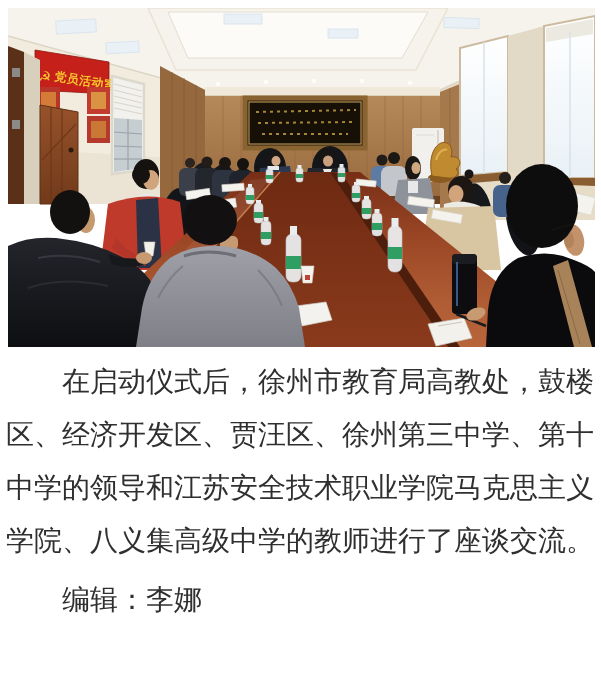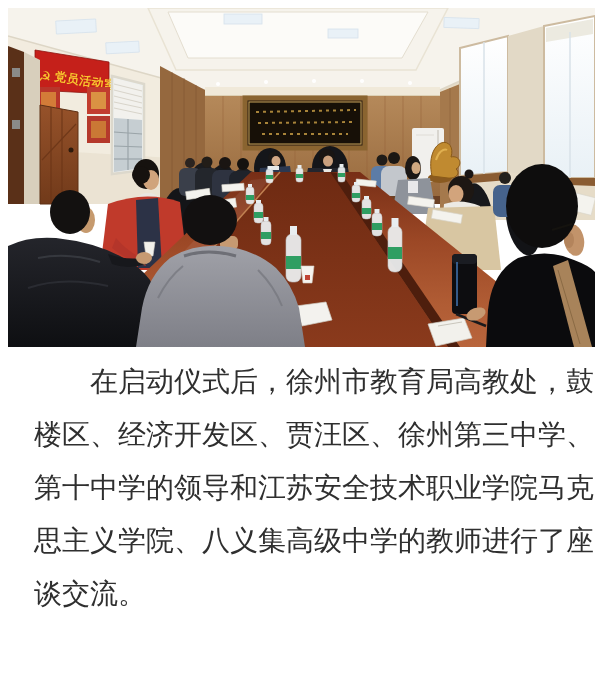--- a/index.html
+++ b/index.html
@@ -4,21 +4,21 @@
 <style>
   html,body{margin:0;padding:0;}
   body{
     width:601px;
     background:#ffffff;
     font-family:"Liberation Serif","DejaVu Serif",serif;
   }
   .page{width:601px;min-height:691px;background:#fff;}
   figure.photo{margin:8px 6px 0 8px;padding:0;line-height:0;}
   figure.photo svg{display:block;}
-  section.article{padding:8px 7px 0 6px;margin-left:28px;}
+  section.article{padding:8px 7px 0 6px;}
   section.article p{
     font-size:28px;
     line-height:53px;
     color:#2f2f2f;
     text-indent:2em;
     text-align:justify;
     margin:0 0 6px 0;
   }
   .svg-label{font-family:"Liberation Sans","DejaVu Sans",sans-serif;font-weight:bold;}
 </style>
@@ -420,15 +420,16 @@
     <line x1="544" y1="222" x2="564" y2="216" stroke="#15130f" stroke-width="2"></line>
     <path d="M478,339 L480,302 Q484,264 510,250 Q540,240 566,252 Q582,258 587,264 L587,339 Z" fill="#0b0b0d"></path>
     <polygon points="545,258 560,252 584,339 566,339" fill="#a8835a"></polygon>
     <line x1="550" y1="262" x2="572" y2="336" stroke="#8a6a44" stroke-width="1"></line>
   </g>
 </svg>
 </figure>
 
 <section class="article">
   <p>在启动仪式后，徐州市教育局高教处，鼓楼区、经济开发区、贾汪区、徐州第三中学、第十中学的领导和江苏安全技术职业学院马克思主义学院、八义集高级中学的教师进行了座谈交流。</p>
+  <p>编辑：李娜</p>
 </section>
 
 </div>
 
 </body></html>

